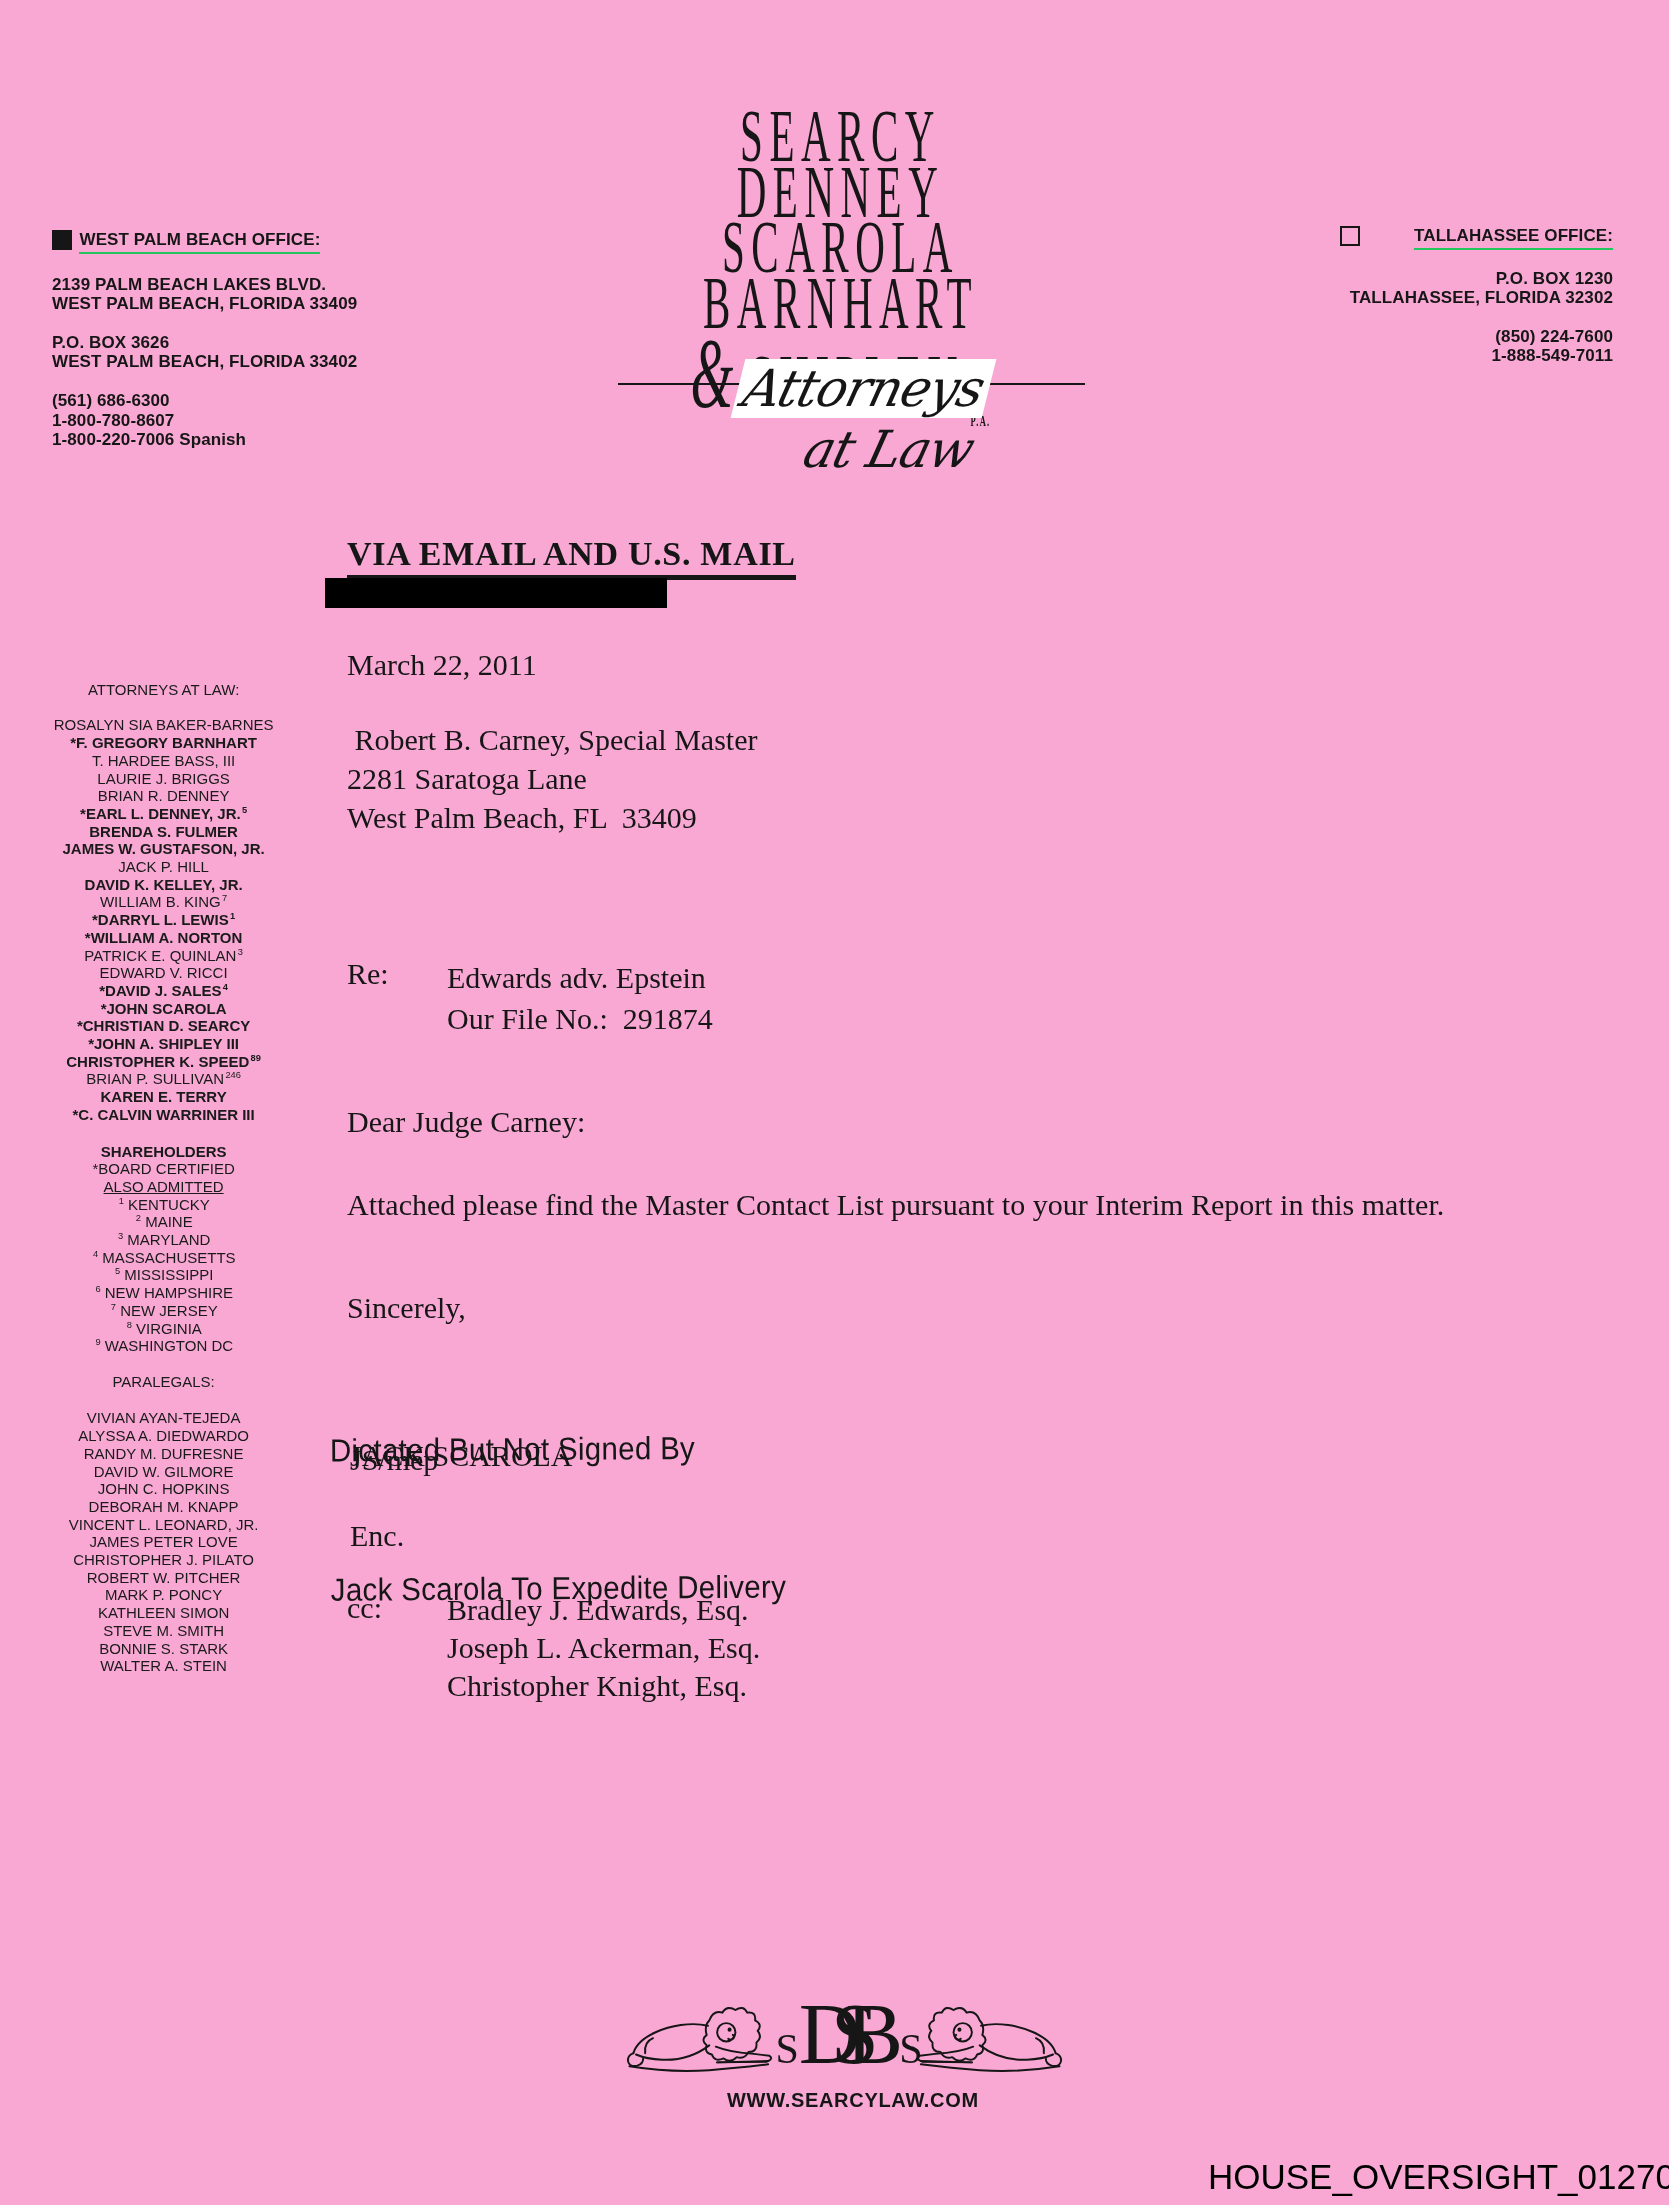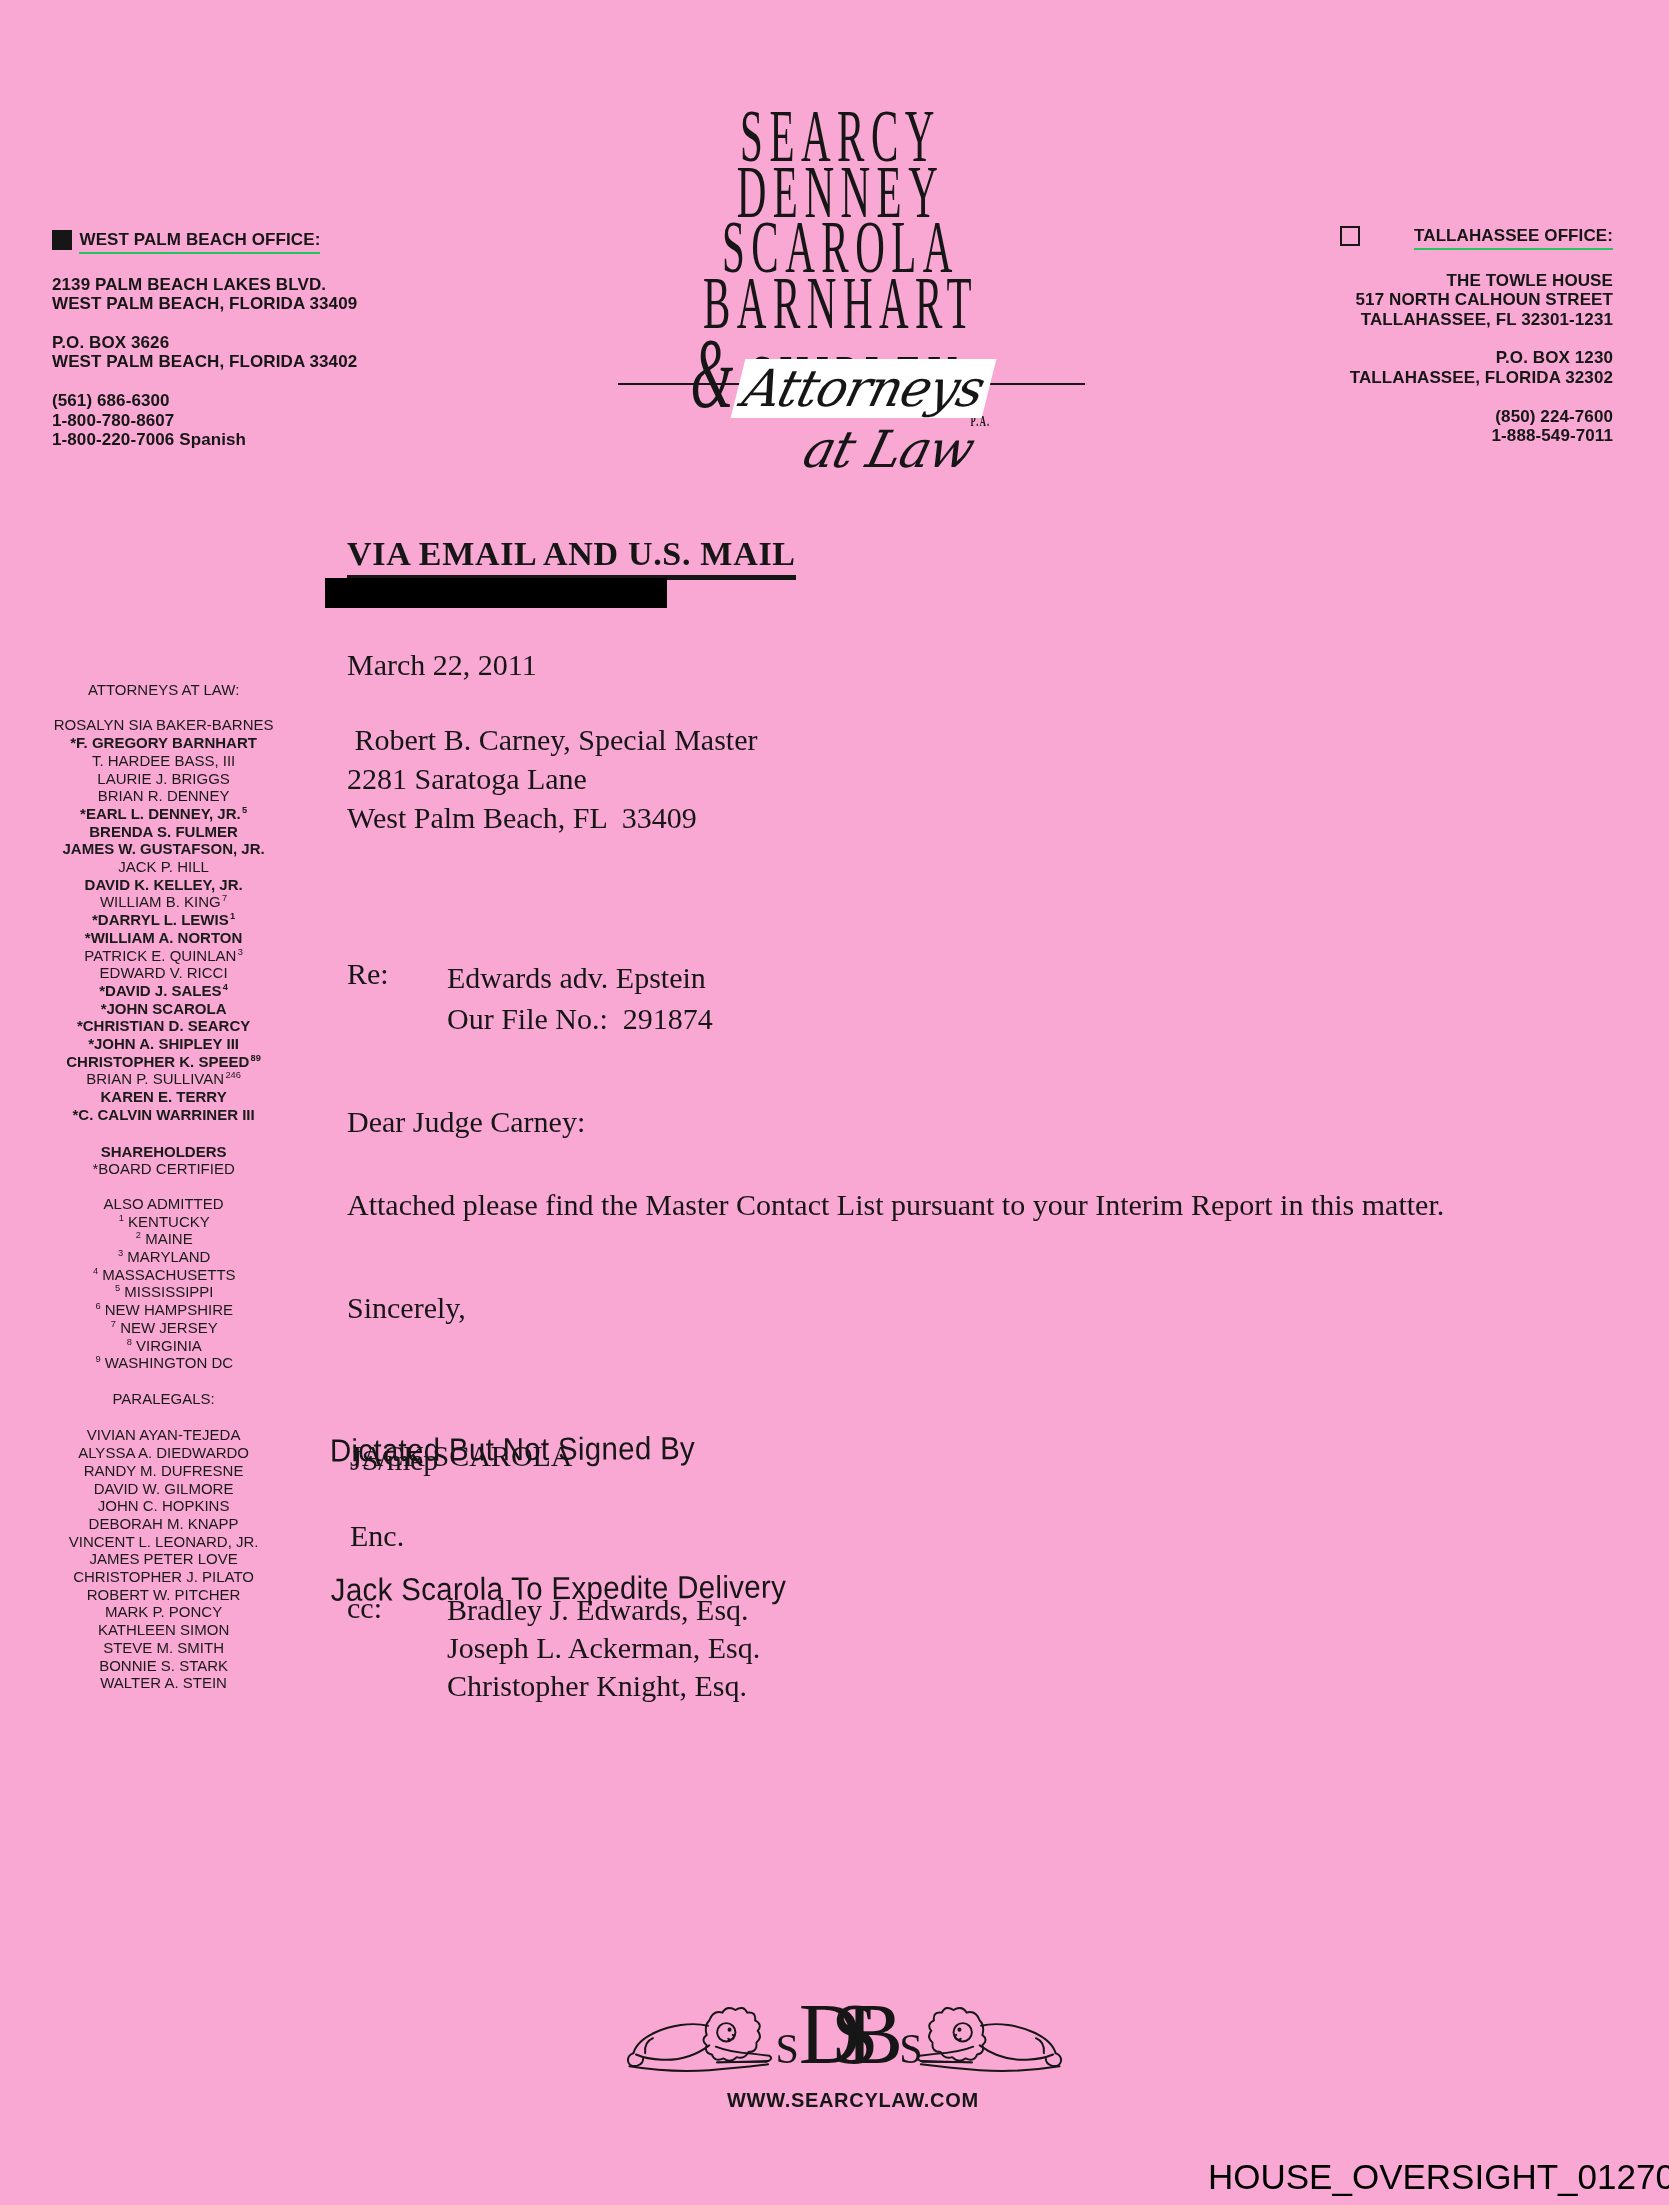--- a/index.html
+++ b/index.html
@@ -29,21 +29,21 @@
   .office .grp{margin-top:19px;}
   .office .grp.first{margin-top:21px;}
   
   .sidebar{position:absolute;left:19.6px;top:681px;width:288px;text-align:center;
            font-family:"Liberation Sans",sans-serif;font-size:15px;line-height:17.7px;color:#1a1a1a;}
   .sidebar sup{font-size:62%;vertical-align:super;line-height:0;margin-left:1.3px;}
   .sb-list{margin-top:17.7px;}
   .b{font-weight:700;}
   .sb-head{font-weight:400;}
   .sh-block{margin-top:19px;}
-  .aa-head{margin-top:17px;}
+  .aa-head{text-decoration:underline;}
   .aa-list{margin-top:0px;}
   .pl-head{margin-top:17.7px;}
   .pl-list{margin-top:19px;}
   
   .abs{position:absolute;}
   .serif46{font-size:30px;white-space:pre;}
   .via{left:347px;top:535px;font-size:34px;font-weight:700;letter-spacing:0.7px;
        padding-bottom:2px;border-bottom:3.3px solid #161616;}
   .via::after{content:"";position:absolute;left:0;right:0;bottom:-4.6px;height:1.3px;background:#161616;}
   .redaction{left:325px;top:578px;width:342px;height:30px;background:#000000;}
@@ -114,25 +114,20 @@
         <div>1-800-780-8607</div>
         <div>1-800-220-7006 Spanish</div>
       </div>
   </div>
 
   <div class="office office-right">
     <div class="tr">
       <span class="sq-outline"></span>
       <span class="office-title">TALLAHASSEE OFFICE:</span>
     </div>
-    <div class="grp first">
-        <div>THE TOWLE HOUSE</div>
-        <div>517 NORTH CALHOUN STREET</div>
-        <div>TALLAHASSEE, FL 32301-1231</div>
-      </div>
     <div class="grp">
         <div>P.O. BOX 1230</div>
         <div>TALLAHASSEE, FLORIDA  32302</div>
       </div>
     <div class="grp">
         <div>(850) 224-7600</div>
         <div>1-888-549-7011</div>
       </div>
   </div>
 

